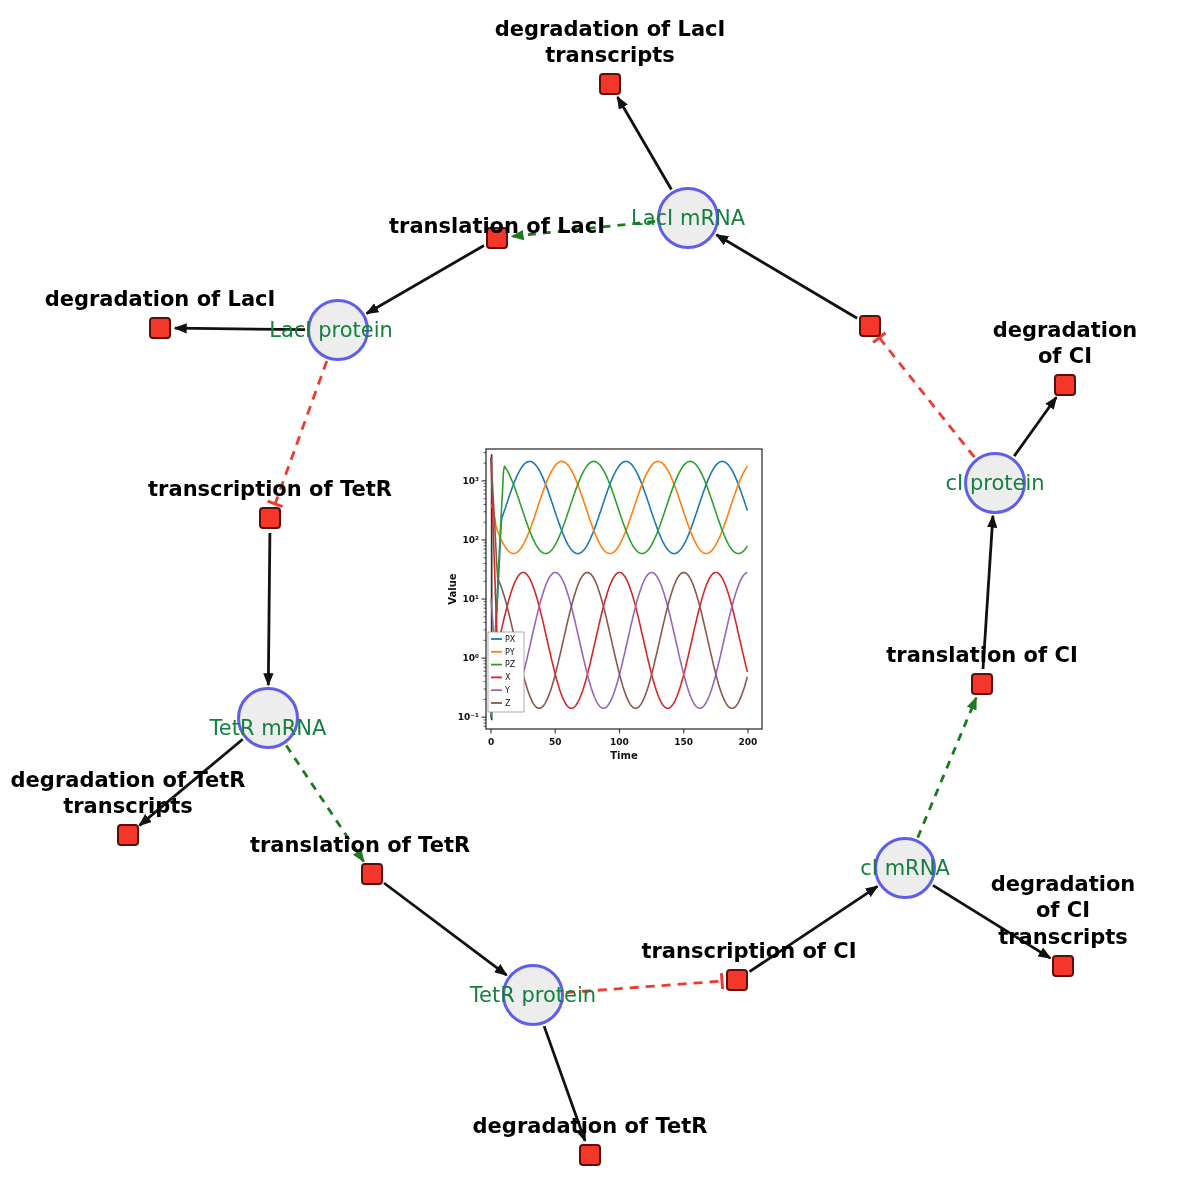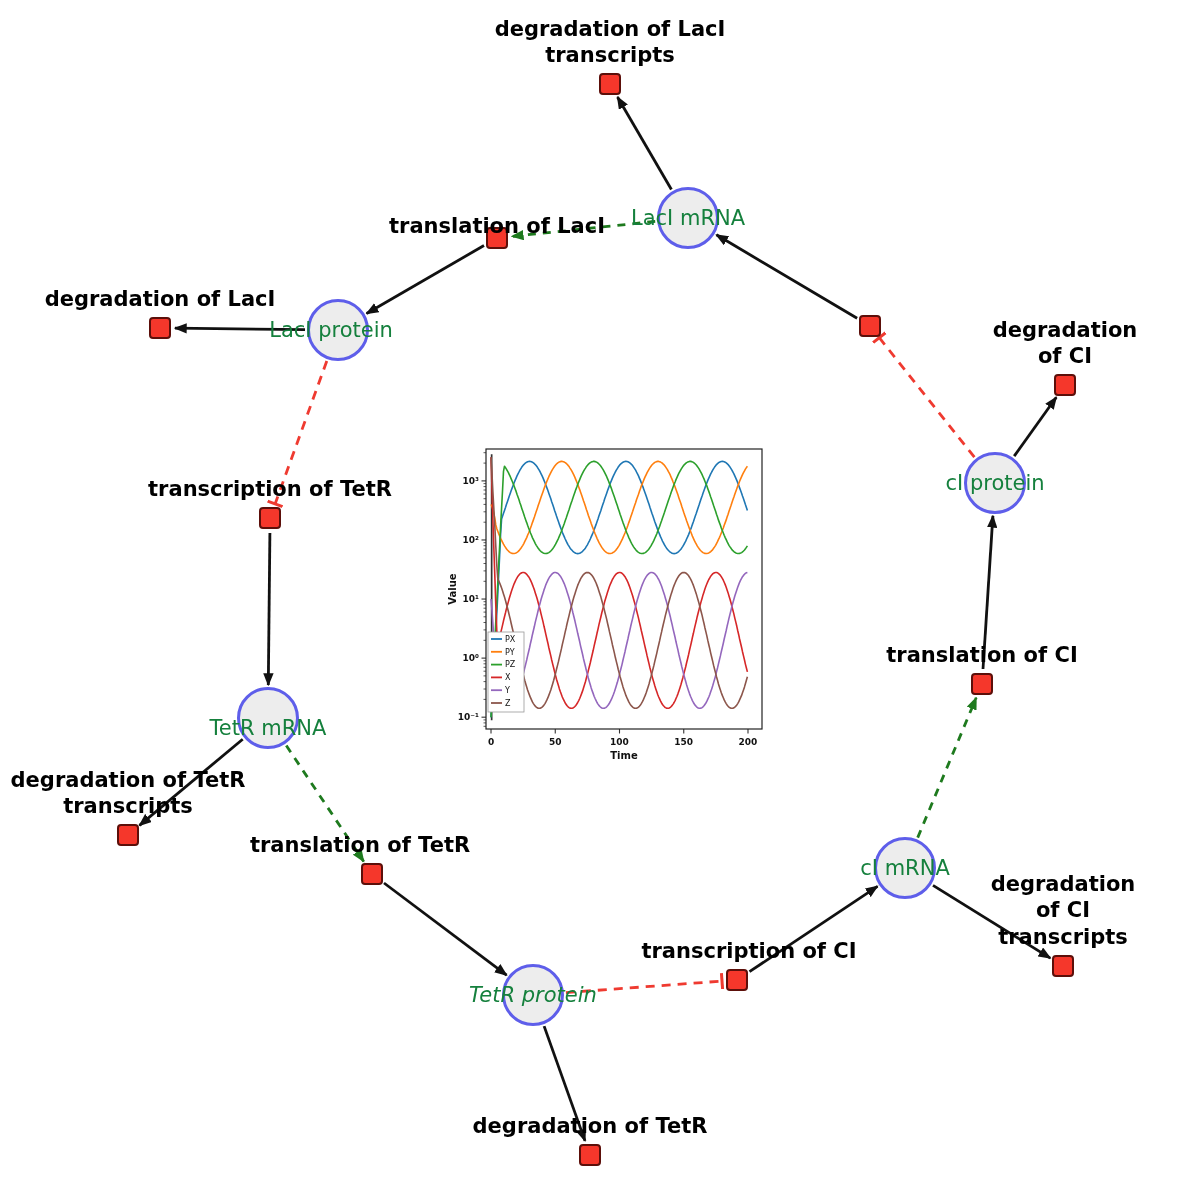--- a/index.html
+++ b/index.html
@@ -61,21 +61,21 @@
       <div class="species-label" style="left: 688px; top: 218px;">LacI mRNA</div>
       <div class="species-node" style="left: 338px; top: 330px;"></div>
       <div class="species-label" style="left: 331px; top: 330px;">LacI protein</div>
       <div class="species-node" style="left: 995px; top: 483px;"></div>
       <div class="species-label" style="left: 995px; top: 483px;">cI protein</div>
       <div class="species-node" style="left: 268px; top: 718px;"></div>
       <div class="species-label" style="left: 268px; top: 718px; margin-top: 10px;">TetR mRNA</div>
       <div class="species-node" style="left: 905px; top: 868px;"></div>
       <div class="species-label" style="left: 905px; top: 868px;">cI mRNA</div>
       <div class="species-node" style="left: 533px; top: 995px;"></div>
-      <div class="species-label" style="left: 533px; top: 995px; font-style: italic;">TetR protein</div>
+      <div class="species-label" style="left: 533px; top: 995px;">TetR protein</div>
       <div class="reaction-node" style="left: 610px; top: 84px;"></div>
       <div class="reaction-label" style="left: 610px; top: 68px;">degradation of LacI
 transcripts</div>
       <div class="reaction-node" style="left: 497px; top: 238px;"></div>
       <div class="reaction-label" style="left: 497px; top: 222px; margin-top: 17px;">translation of LacI</div>
       <div class="reaction-node" style="left: 160px; top: 328px;"></div>
       <div class="reaction-label" style="left: 160px; top: 312px;">degradation of LacI</div>
       <div class="reaction-node" style="left: 870px; top: 326px;"></div>
       <div class="reaction-node" style="left: 1065px; top: 385px;"></div>
       <div class="reaction-label" style="left: 1065px; top: 369px;">degradation of CI</div>

